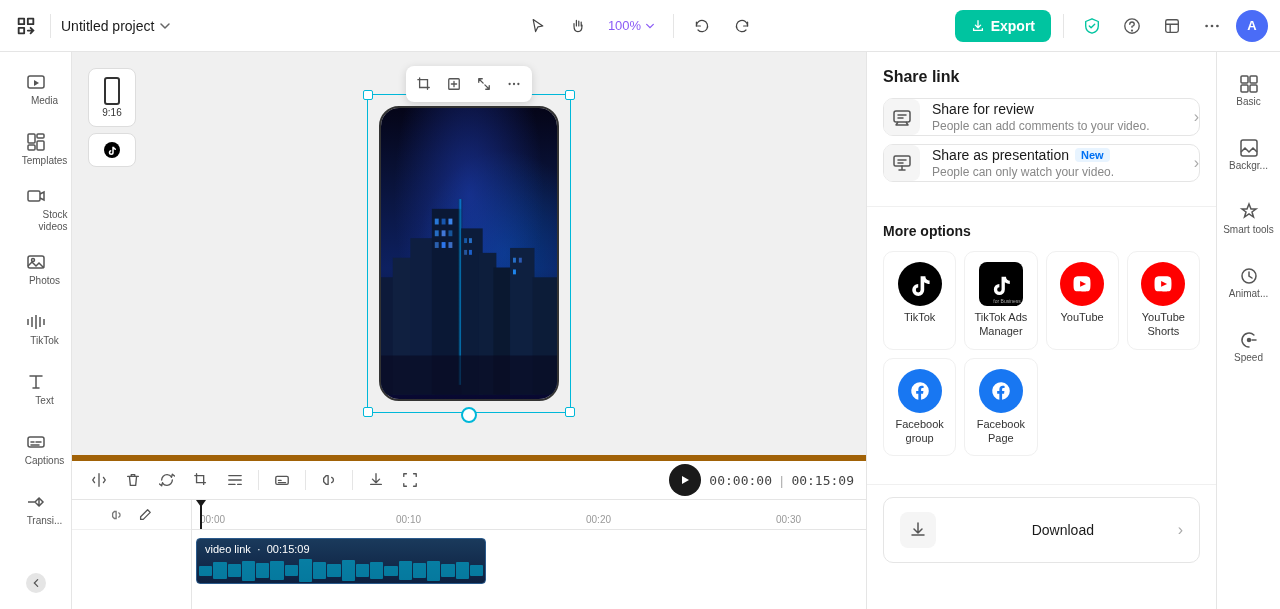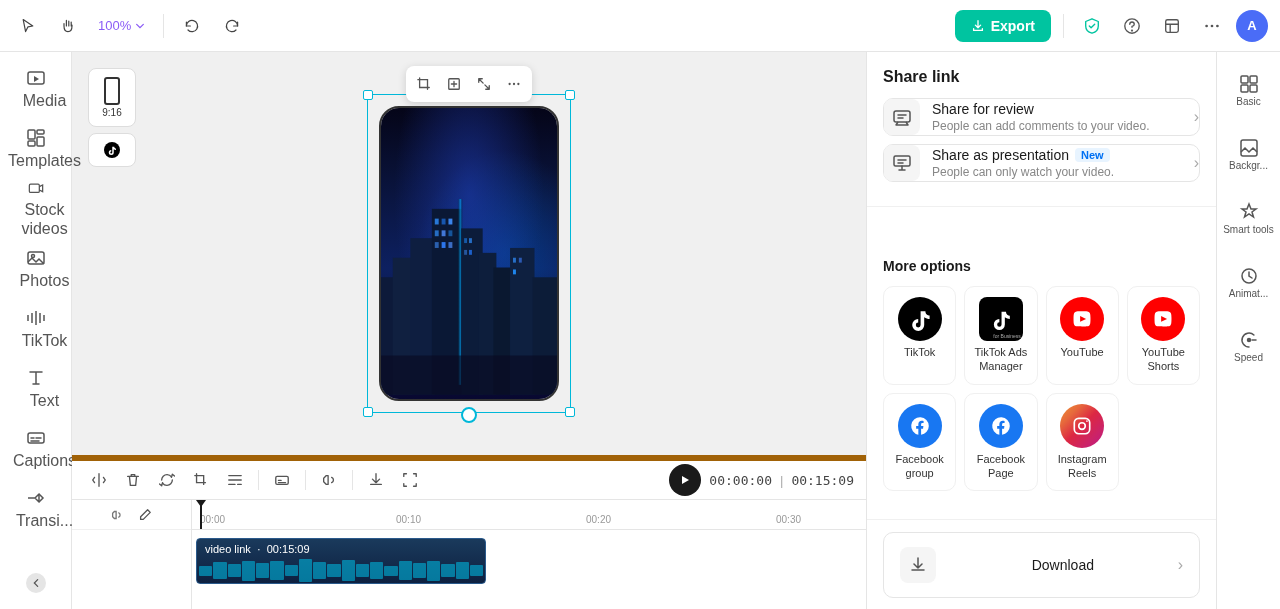--- a/index.html
+++ b/index.html
@@ -65,21 +65,21 @@
       align-items: center;
       padding: 8px 0;
       gap: 2px;
       flex-shrink: 0;
     }
     .sidebar-item {
       display: flex; flex-direction: column; align-items: center; justify-content: center;
       width: 64px; height: 58px; border-radius: 8px; cursor: pointer; gap: 3px;
       color: #555;
     }
-    .sidebar-item span { font-size: 16px; color: #555; text-align: center; line-height: 1.2; margin-left: 18px; }
+    .sidebar-item span { font-size: 10px; color: #555; text-align: right; line-height: 1.2; margin-left: 18px; }
     .sidebar-item svg { width: 20px; height: 20px; }
     .sidebar-chevron {
       width: 20px; height: 20px; border-radius: 50%; background: #e5e5e5;
       display: flex; align-items: center; justify-content: center; cursor: pointer; margin-top: auto;
     }
     .canvas-viewport {
       flex: 1;
       display: flex;
       align-items: center;
       justify-content: center;
@@ -299,21 +299,21 @@
     }
     .share-option-text { flex: 1; }
     .share-option-title { font-size: 14px; font-weight: 500; color: #1a1a1a; display: flex; align-items: center; gap: 6px; }
     .share-option-desc { font-size: 12px; color: #888; margin-top: 2px; }
     .new-badge {
       background: #e8f4ff; color: #0070f3; font-size: 11px; font-weight: 600;
       padding: 1px 6px; border-radius: 4px;
     }
     .chevron-right { color: #aaa; font-size: 16px; }
     .more-options-title {
-      font-size: 14px; font-weight: 600; color: #1a1a1a; margin-bottom: 12px; margin-top: 35px;
+      font-size: 14px; font-weight: 600; color: #1a1a1a; margin-bottom: 12px;
     }
     .platform-grid {
       display: grid;
       grid-template-columns: repeat(4, 1fr);
       gap: 8px;
       margin-bottom: 12px;
     }
     .platform-item {
       display: flex; flex-direction: column; align-items: center; gap: 4px;
       padding: 10px 4px; border-radius: 10px; cursor: pointer; border: 1px solid #f0f0f0;
@@ -354,20 +354,35 @@
     .right-tool-item span { font-size: 10px; text-align: center; line-height: 1.2; color: #555; }
     .right-tool-item svg { width: 20px; height: 20px; }
 
     
     .city-buildings { position: absolute; bottom: 0; left: 0; width: 100%; height: 70%; }
   </style>
 </head>
 <body>
 
 <div class="topbar">
+  <div class="topbar-left">
+    <div class="logo-icon">
+      <svg viewBox="0 0 24 24" fill="none" stroke="#333" stroke-width="2">
+        <path d="M4 4h6v6H4zM14 4h6v6h-6zM4 14h6v6H4z" stroke-linejoin="round"></path>
+        <path d="M17 14l3 3-3 3M14 17h6" stroke-linecap="round"></path>
+      </svg>
+    </div>
+    <div class="topbar-divider"></div>
+    <div class="project-title">
+      <span>Untitled project</span>
+      <svg viewBox="0 0 14 14" fill="none" stroke="currentColor" stroke-width="1.5">
+        <path d="M3 5l4 4 4-4" stroke-linecap="round" stroke-linejoin="round"></path>
+      </svg>
+    </div>
+  </div>
   <div class="topbar-center">
     <button class="tool-btn">
       <svg viewBox="0 0 20 20" fill="none" stroke="currentColor" stroke-width="1.5" width="16" height="16">
         <path d="M4 2l12 8-6 1-3 6z" stroke-linejoin="round"></path>
       </svg>
     </button>
     <button class="tool-btn">
       <svg viewBox="0 0 20 20" fill="none" stroke="currentColor" stroke-width="1.5" width="16" height="16">
         <path d="M8 3v7M11 4v6M14 5v5M5 10V7m0 3c0 4 2 7 5 7s5-3 5-7V9" stroke-linecap="round"></path>
       </svg>
@@ -829,30 +844,20 @@
 
         <div class="platform-item">
           <div class="platform-icon" style="background:#1877F2;">
             <svg viewBox="0 0 20 20" fill="#fff" width="22" height="22">
               <path d="M18 10a8 8 0 1 0-9.5 7.9V12.5H6.5V10H8.5V8.3c0-2 1.2-3.1 3-3.1.85 0 1.75.15 1.75.15v1.9h-1c-.97 0-1.25.6-1.25 1.2V10h2.1l-.34 2.5H11V17.9A8 8 0 0 0 18 10z"></path>
             </svg>
           </div>
           <span class="platform-name">Facebook Page</span>
         </div>
 
-        <div class="platform-item">
-          <div class="platform-icon" style="background: linear-gradient(135deg, #f09433, #e6683c, #dc2743, #cc2366, #bc1888);">
-            <svg viewBox="0 0 20 20" fill="none" stroke="#fff" stroke-width="1.5" width="22" height="22">
-              <rect x="3" y="3" width="14" height="14" rx="4"></rect>
-              <circle cx="10" cy="10" r="3"></circle>
-              <circle cx="14.5" cy="5.5" r="0.8" fill="#fff" stroke="none"></circle>
-            </svg>
-          </div>
-          <span class="platform-name">Instagram Reels</span>
-        </div>
       </div>
     </div>
 
     <div style="padding: 12px 16px;">
       <button class="download-btn">
         <div class="download-icon">
           <svg viewBox="0 0 20 20" fill="none" stroke="#555" stroke-width="1.5" width="20" height="20">
             <path d="M10 3v10M6 9l4 4 4-4" stroke-linecap="round" stroke-linejoin="round"></path>
             <path d="M4 15h12" stroke-linecap="round"></path>
           </svg>

